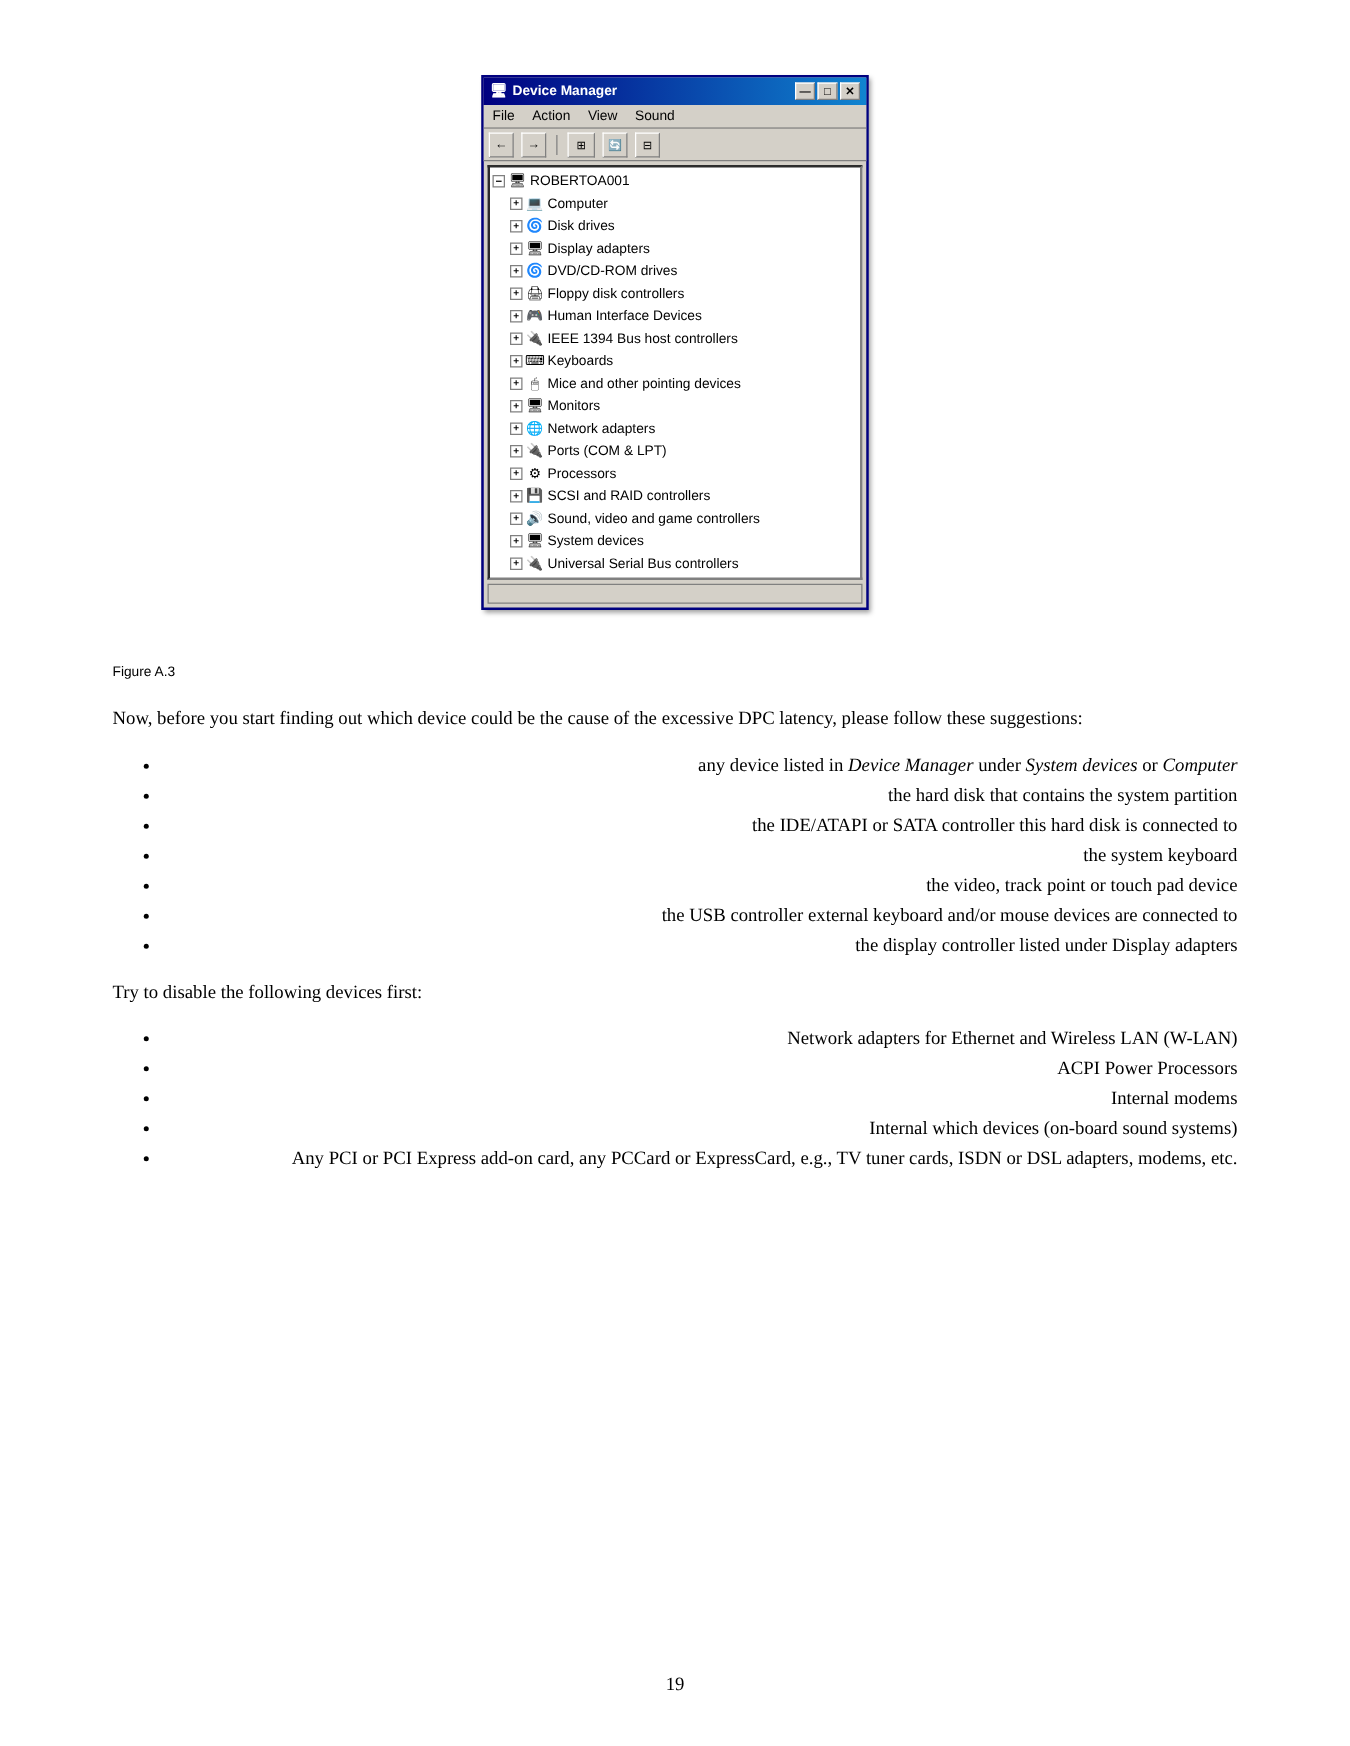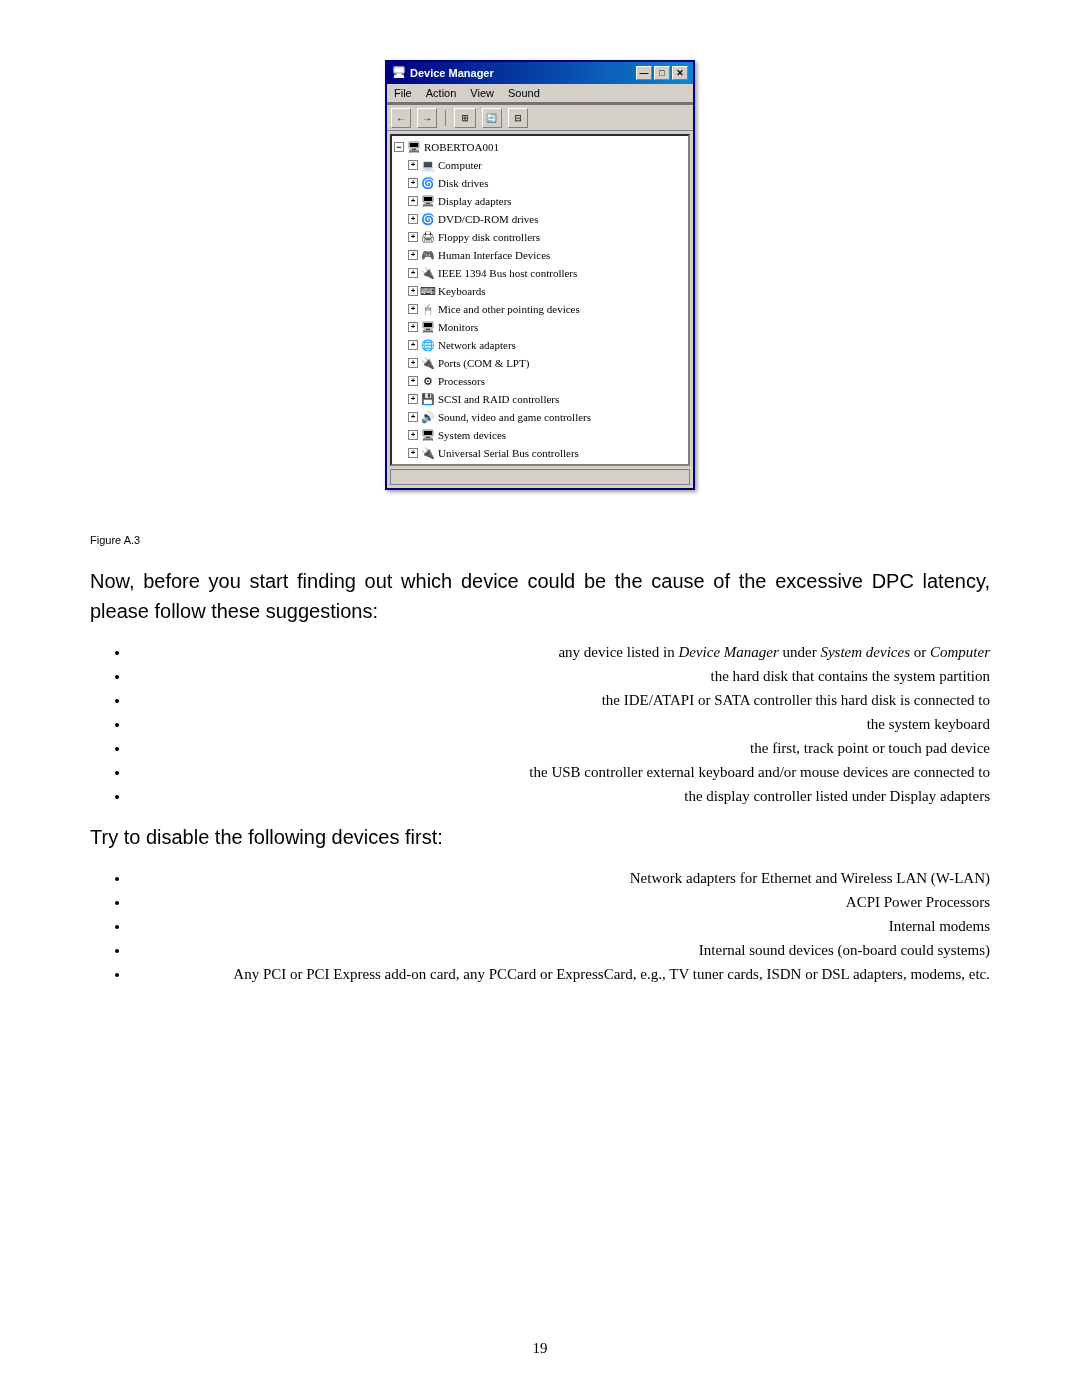--- a/index.html
+++ b/index.html
@@ -70,21 +70,21 @@
       align-items: center;
       justify-content: center;
       font-size: 9px;
       font-weight: bold;
       cursor: pointer;
       color: #000;
     }
 
     .dm-menubar {
       background: #d4d0c8;
-      border-bottom: 3px solid #737373;
+      border-bottom: 1px solid #737373;
       padding: 2px 4px;
       display: flex;
       gap: 8px;
     }
 
     .dm-menu-item {
       font-size: 11px;
       cursor: pointer;
       padding: 1px 3px;
     }
@@ -163,21 +163,20 @@
       display: inline-flex;
       align-items: center;
       justify-content: center;
       margin-right: 2px;
       font-size: 11px;
       flex-shrink: 0;
     }
 
     .dm-item-label {
       font-size: 11px;
-      font-family: Liberation Serif, serif;
     }
 
     .dm-indent {
       display: inline-block;
       flex-shrink: 0;
     }
 
     .dm-scrollbar-area {
       display: flex;
       background: #d4d0c8;
@@ -190,22 +189,22 @@
     .figure-caption {
       font-family: 'Tahoma', Arial, sans-serif;
       font-size: 11px;
       margin-bottom: 20px;
       text-align: left;
       margin-top: 44px;
     }
 
     
     .body-text {
-      font-family: Liberation Sans, sans-serif;
-      font-size: 20px;
+      font-family: Liberation Serif, serif;
+      font-size: 15px;
       line-height: 1.5;
       text-align: justify;
       margin-bottom: 14px;
     }
 
     .body-text em, em {
       font-style: italic;
     }
 
     .bullet-list {
@@ -417,30 +416,30 @@
   <p class="figure-caption">Figure A.3</p>
 
   <p class="body-text">Now, before you start finding out which device could be the cause of the excessive DPC latency, please follow these suggestions:</p>
 
 
   <ul class="bullet-list">
     <li>any device listed in <em>Device Manager</em> under <em>System devices</em> or <em>Computer</em></li>
     <li>the hard disk that contains the system partition</li>
     <li>the IDE/ATAPI or SATA controller this hard disk is connected to</li>
     <li>the system keyboard</li>
-    <li>the first, track point or touch pad device</li>
+    <li>the video, track point or touch pad device</li>
     <li>the USB controller external keyboard and/or mouse devices are connected to</li>
     <li>the display controller listed under Display adapters</li>
   </ul>
 
   <p class="body-text">Try to disable the following devices first:</p>
 
   <ul class="bullet-list">
     <li>Network adapters for Ethernet and Wireless LAN (W-LAN)</li>
     <li>ACPI Power Processors</li>
     <li>Internal modems</li>
-    <li>Internal sound devices (on-board could systems)</li>
+    <li>Internal which devices (on-board sound systems)</li>
     <li>Any PCI or PCI Express add-on card, any PCCard or ExpressCard, e.g., TV tuner cards, ISDN or DSL adapters, modems, etc.</li>
   </ul>
 
   <div class="page-number">19</div>
 
 </div>
 
 </body></html>

